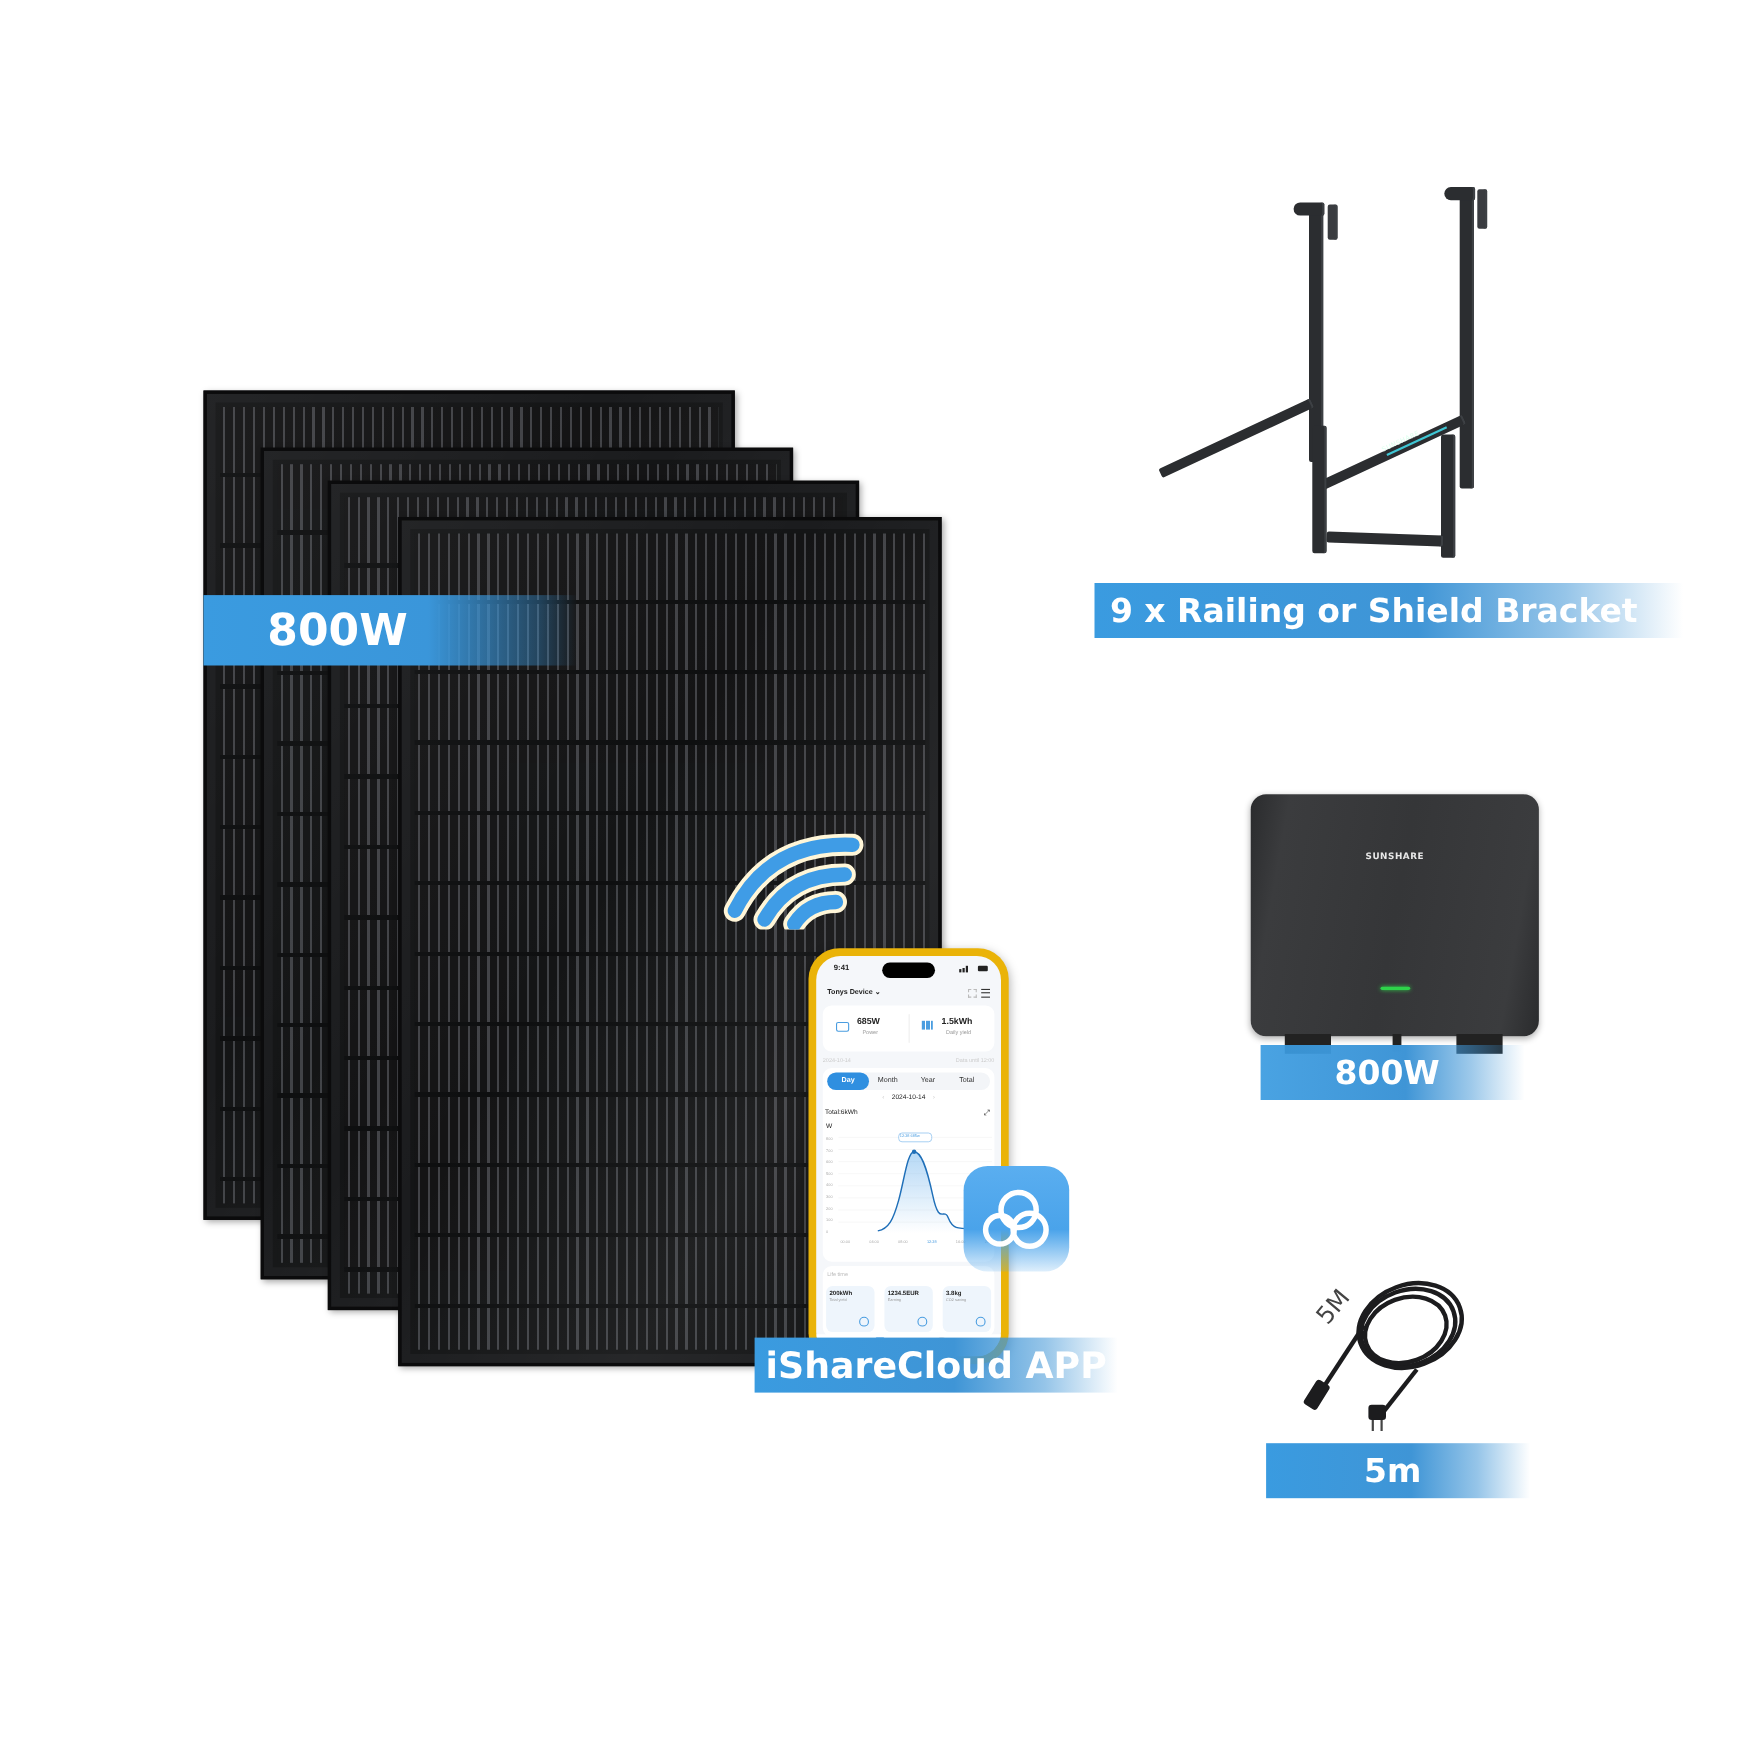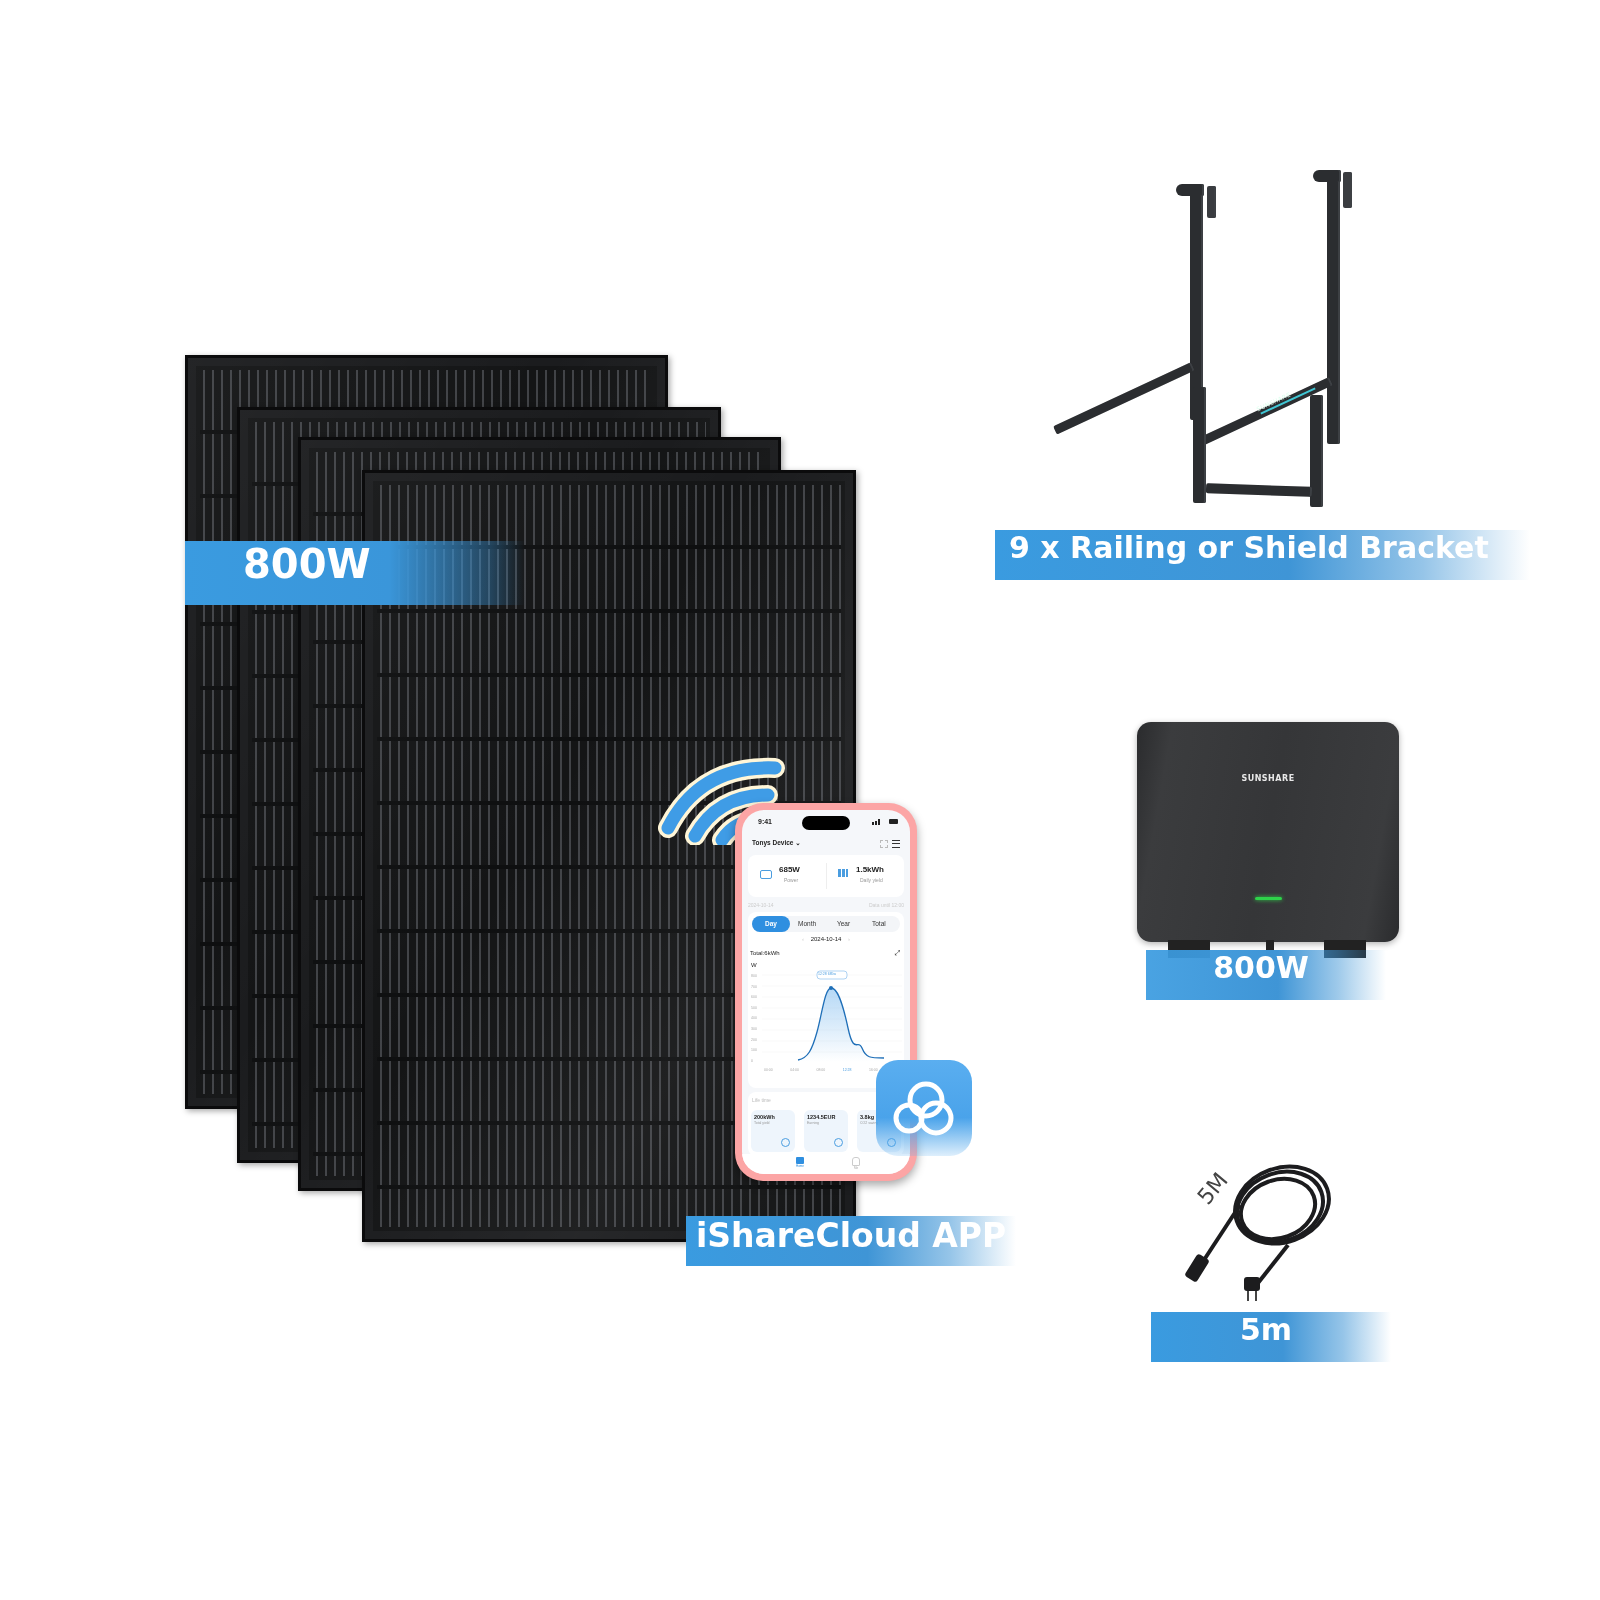--- a/index.html
+++ b/index.html
@@ -21,39 +21,39 @@
     opacity:0.85;
   }
   .panel .sheen {
     position:absolute; inset:0;
     background: linear-gradient(120deg, rgba(255,255,255,0.04) 0%, rgba(255,255,255,0) 40%, rgba(255,255,255,0.05) 70%, rgba(255,255,255,0) 100%);
   }
 
   
   .banner {
     position:absolute; color:#fff; font-family:"DejaVu Sans", sans-serif; font-weight:bold;
-    display:flex; 
+    display:flex; align-items:center;
     background: linear-gradient(90deg, #3a9be0 0%, #3f95d6 55%, rgba(63,149,214,0.55) 80%, rgba(63,149,214,0) 100%);
   }
 
   
   .bar { position:absolute; background:#2b2d30; border-radius:2px; box-shadow: inset -2px 0 0 #3d4044; }
 
   
   .inverter {
     position:absolute; left:1137px; top:722px; width:262px; height:220px;
     border-radius:14px;
     background: linear-gradient(100deg, #2a2b2d 0%, #3b3c3e 12%, #353638 50%, #3b3c3e 88%, #2a2b2d 100%);
     box-shadow: 0 2px 6px rgba(0,0,0,0.3);
   }
 
   
   .phone {
-    position:absolute; left:735px; top:803px; width:182px; height:378px;
-    background:#fca5a5; border-radius:28px; box-shadow: 0 4px 10px rgba(0,0,0,0.35);
+    position:absolute; left:735px; top:862px; width:182px; height:378px;
+    background:#eab308; border-radius:28px; box-shadow: 0 4px 10px rgba(0,0,0,0.35);
   }
   .screen {
     position:absolute; left:7px; top:7px; right:7px; bottom:7px; background:#f5f7fa; border-radius:22px; overflow:hidden;
     font-family:"Liberation Sans", sans-serif; color:#222;
   }
   .island { position:absolute; left:60px; top:6px; width:48px; height:14px; background:#000; border-radius:8px; }
   .card { position:absolute; background:#fff; border-radius:8px; }
   .tiny { font-size:5px; color:#999; }
   .tab { position:absolute; top:4px; font-size:6.5px; color:#333; }
   .life-card { position:absolute; top:18px; width:44px; height:42px; background:#eef5fc; border-radius:6px; }

